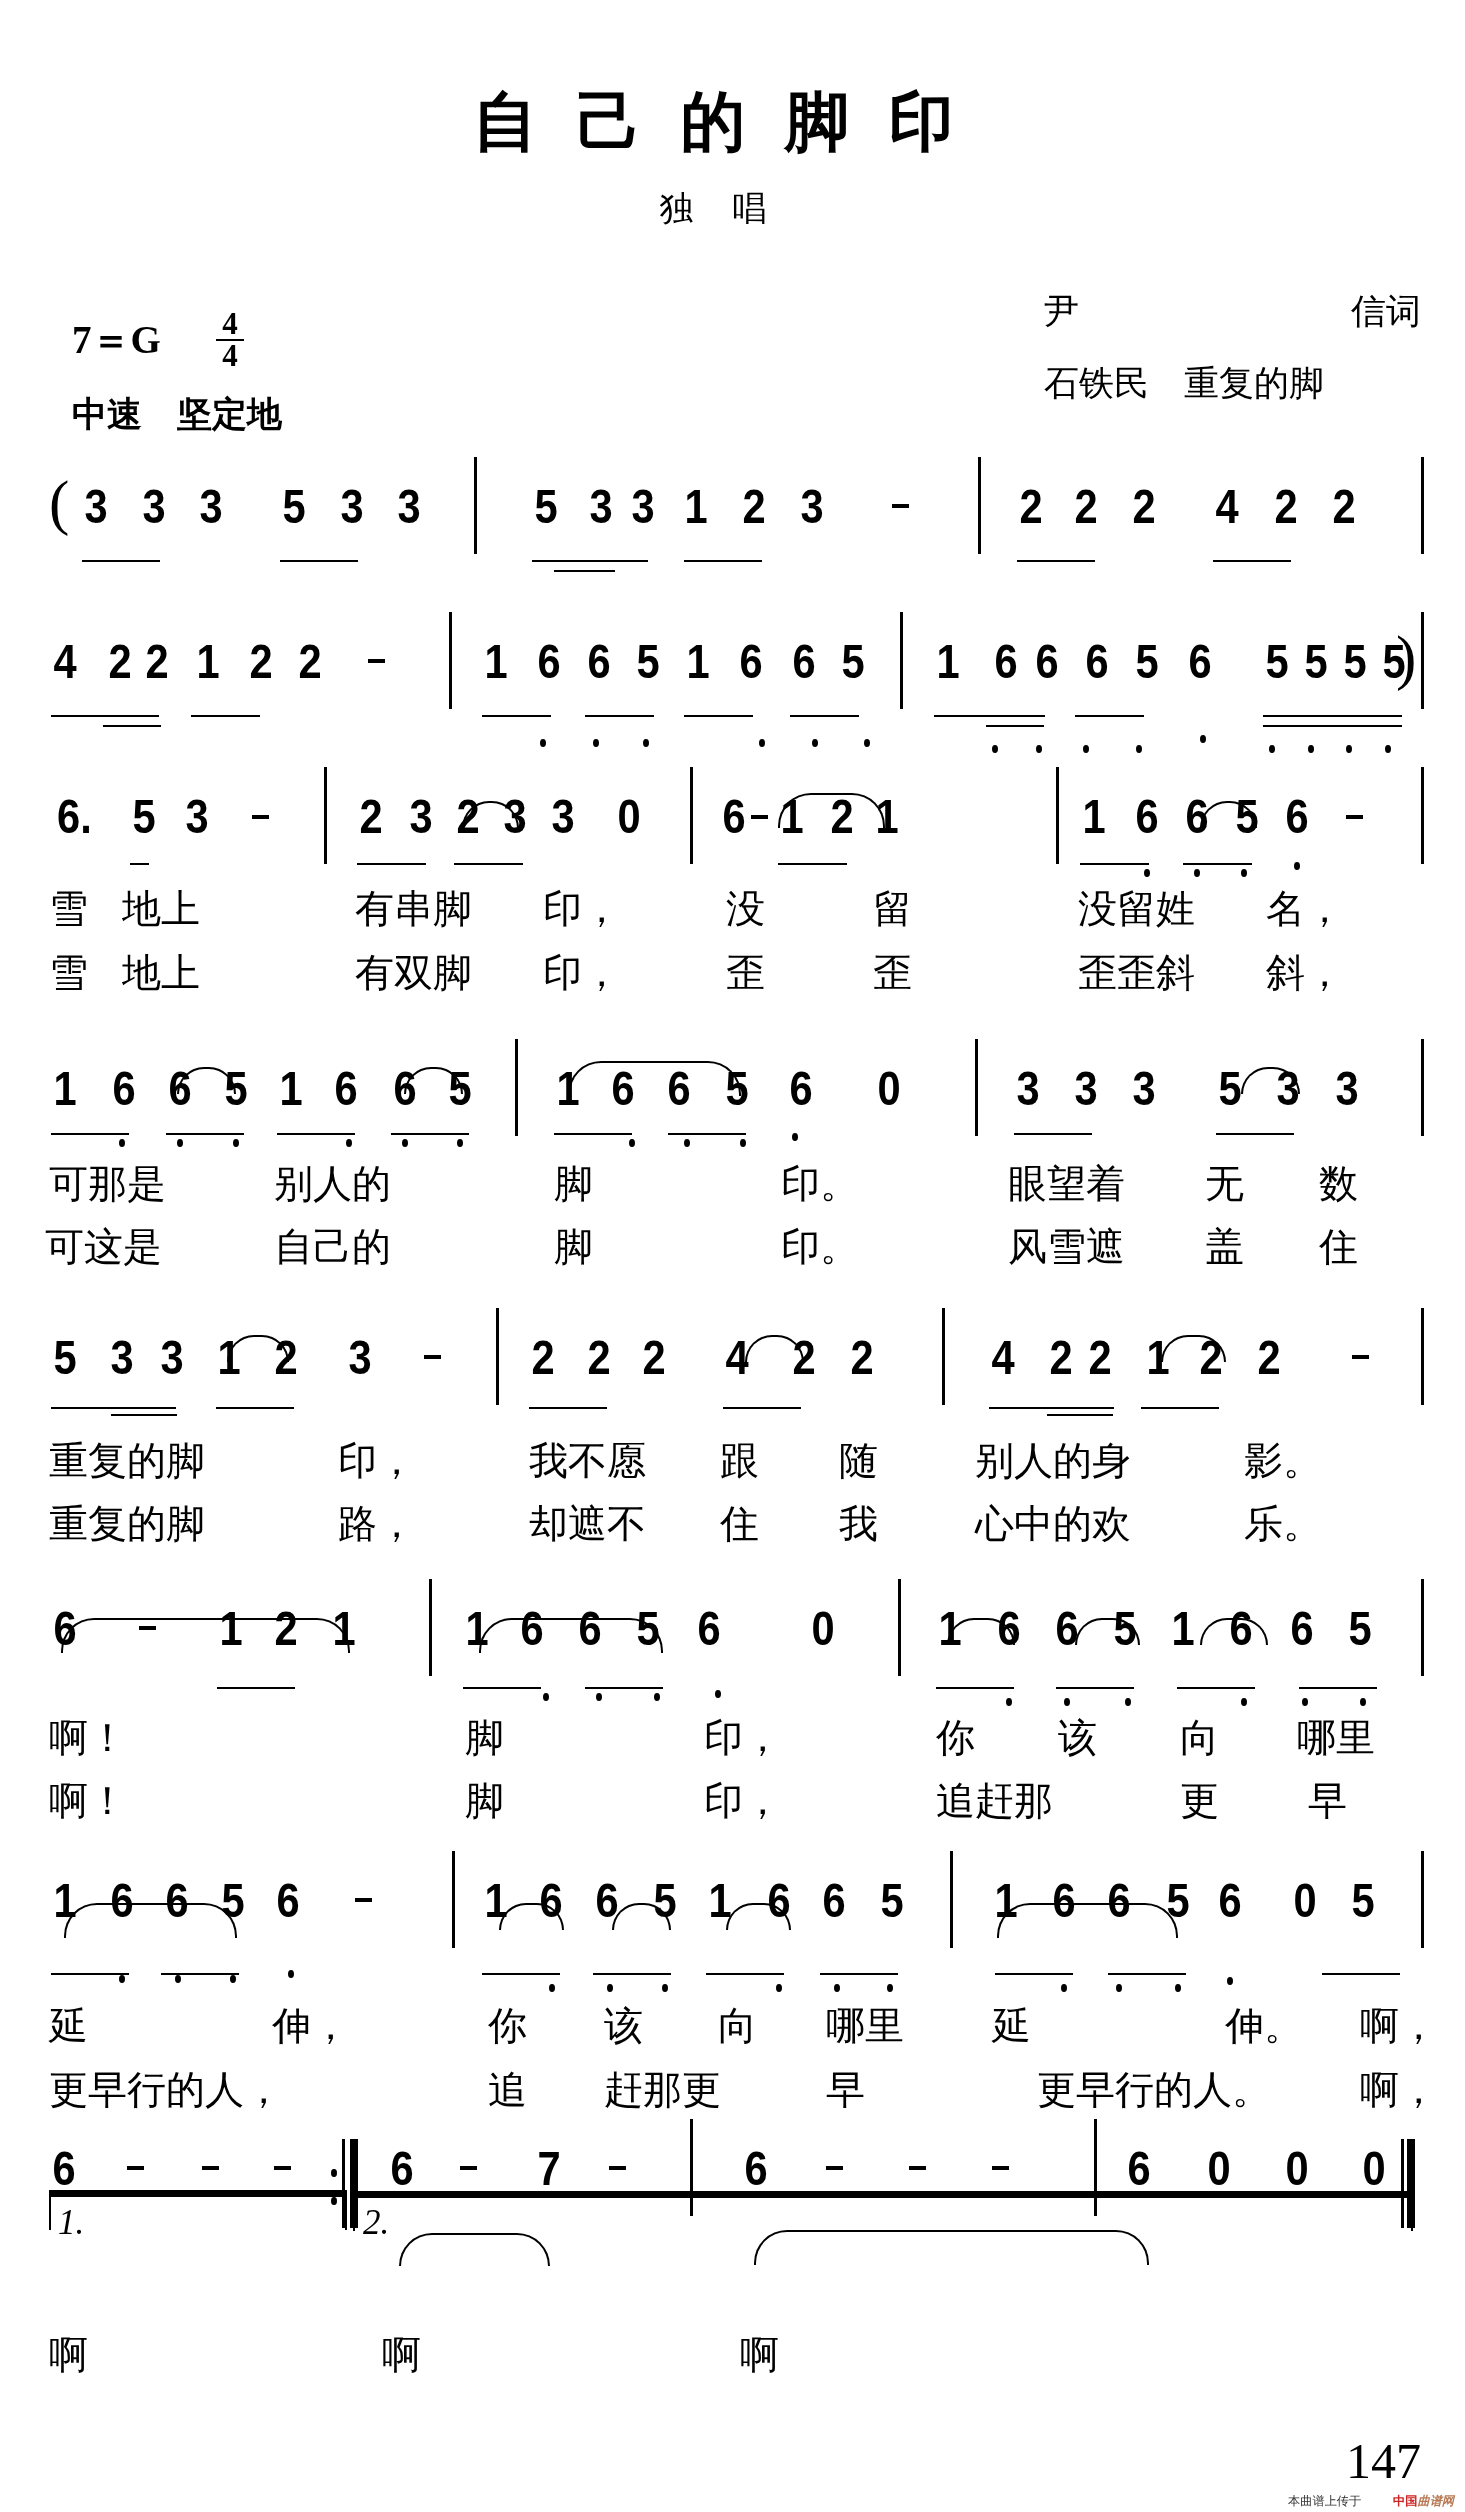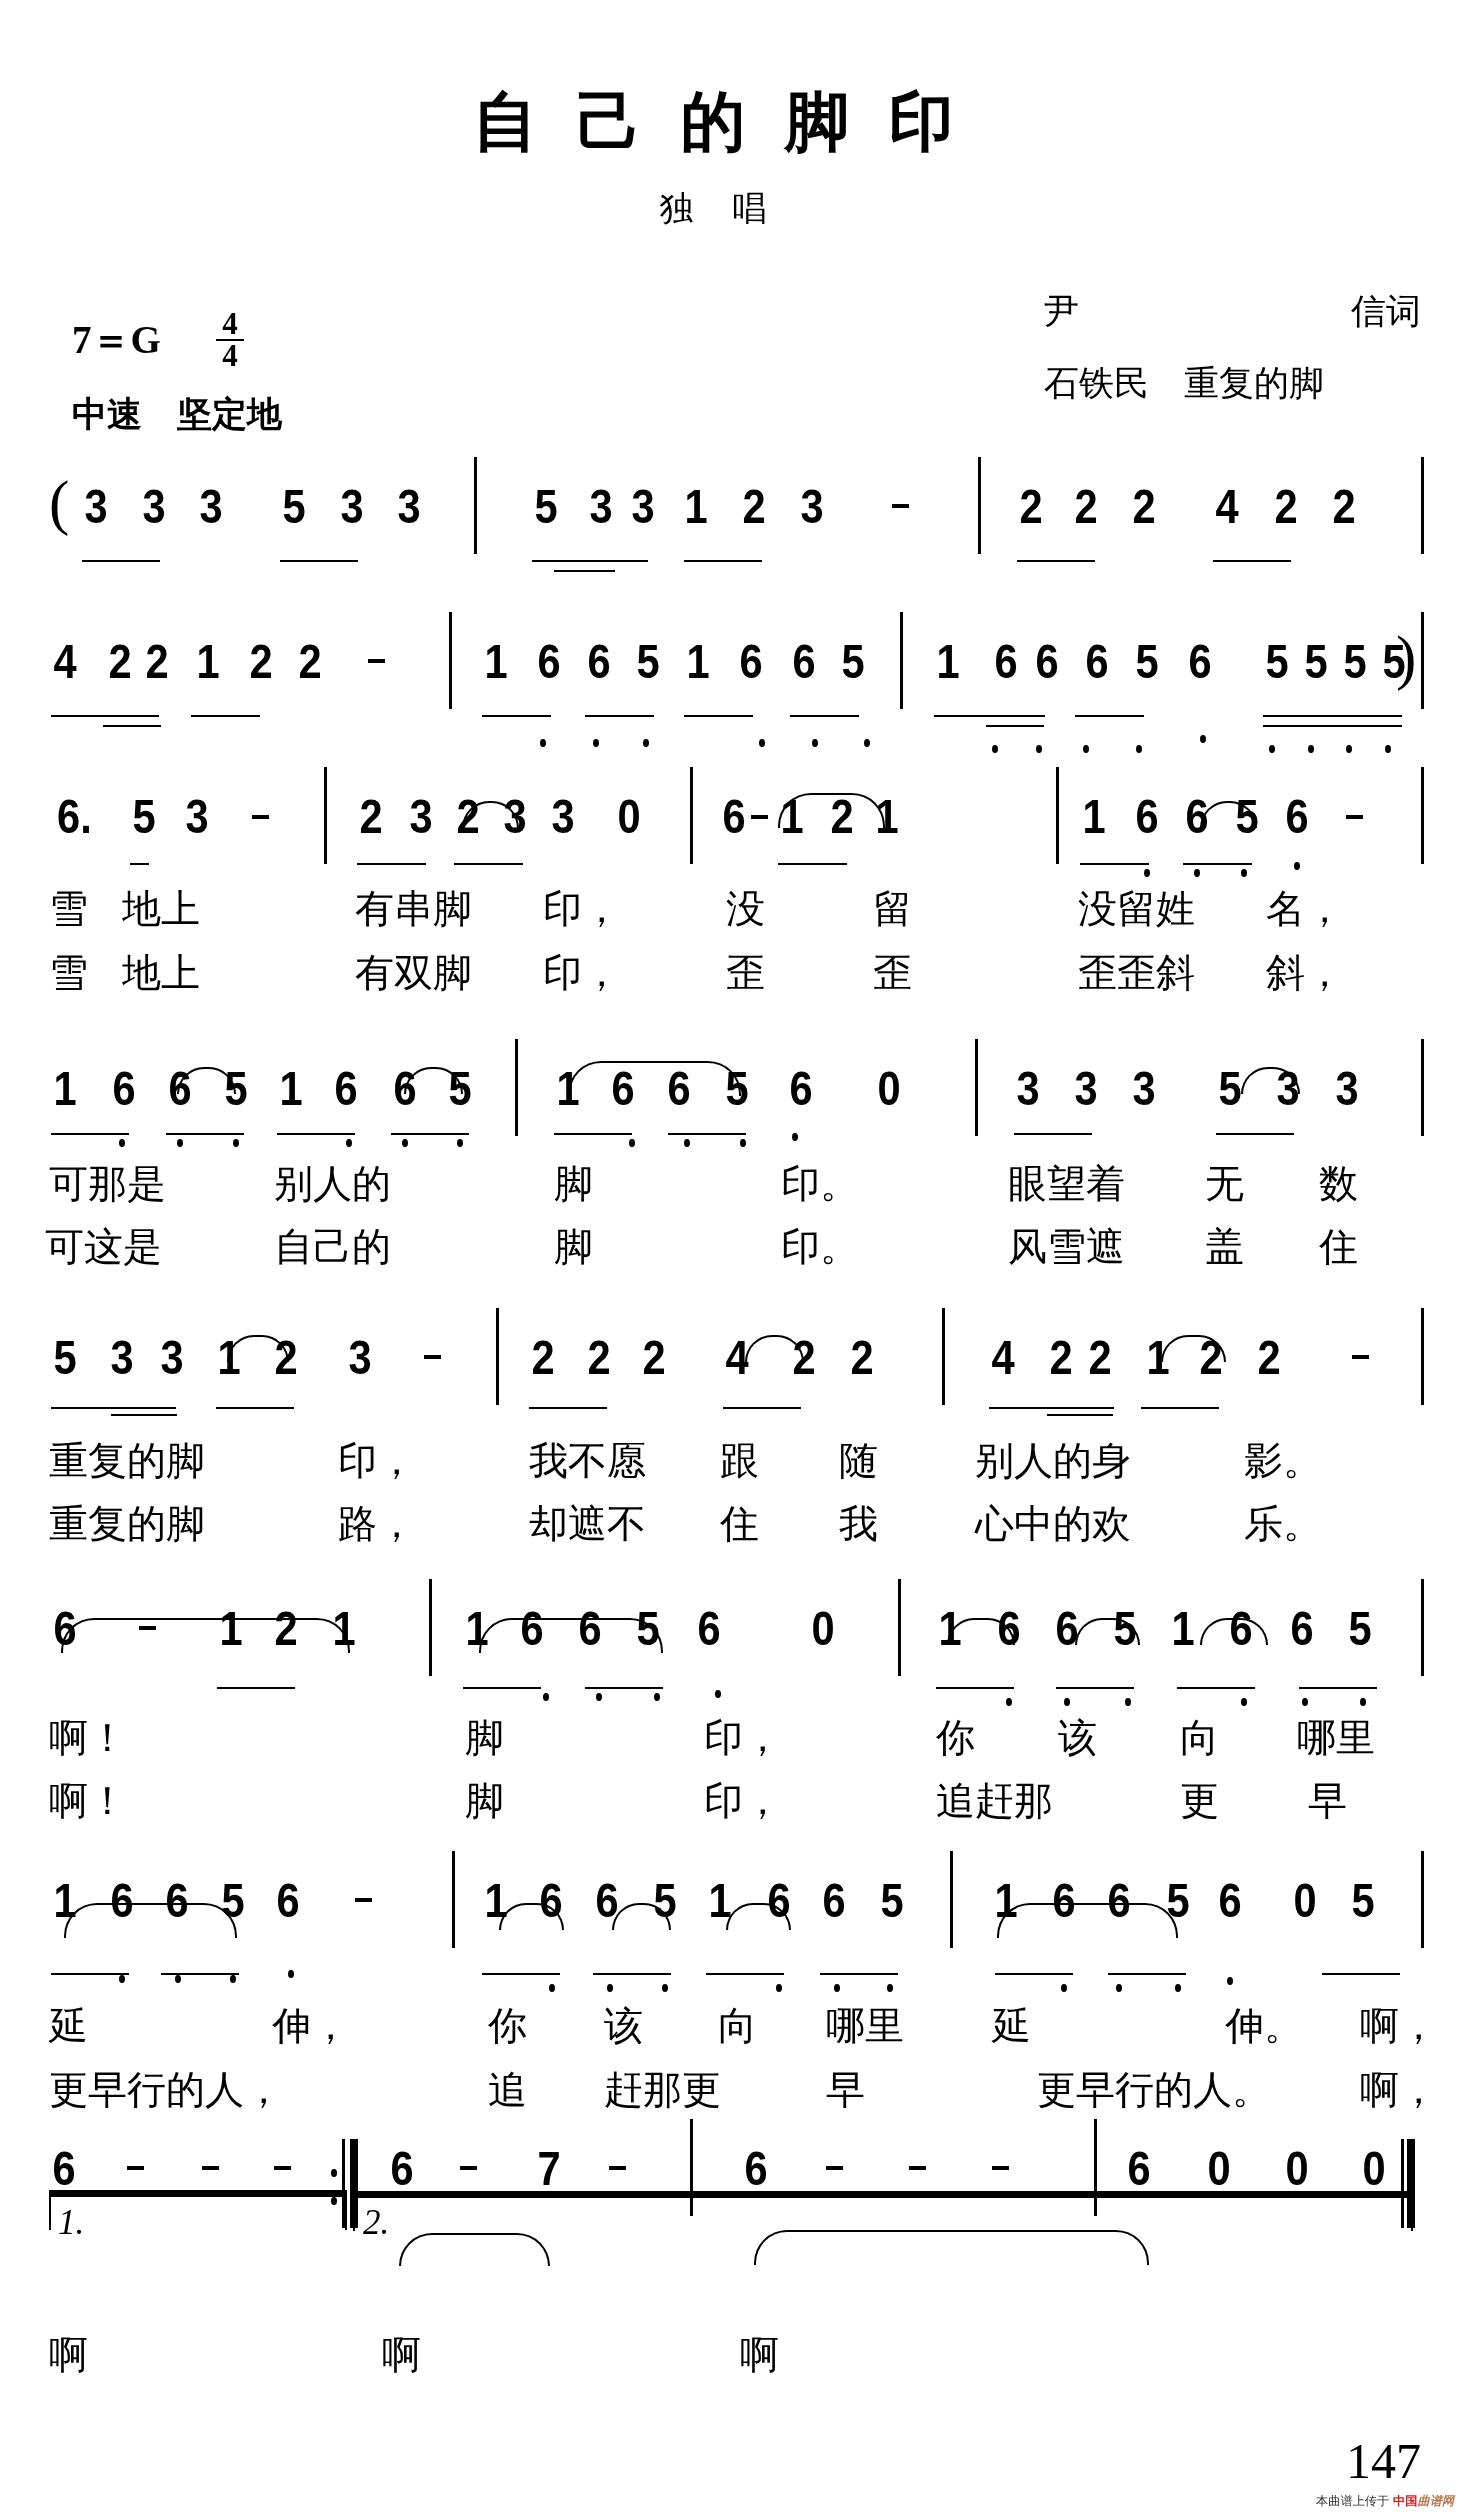--- a/index.html
+++ b/index.html
@@ -21,21 +21,21 @@
   .ul { position:absolute; height:2.2px; background:#000; }
   .dot { position:absolute; width:6.1px; height:8.3px; border-radius:50%; background:#000; }
   .slur { position:absolute; border:2.2px solid #000; border-bottom:none; border-radius:33px 33px 0 0; }
   .lyric { position:absolute; font-family:"DejaVu Serif", serif; font-size:39px; line-height:1; white-space:pre; }
   .paren { position:absolute; font-family:"Liberation Serif", serif; font-size:61px; line-height:1; }
   .volta { position:absolute; border-top:7.8px solid #000; border-left:2.8px solid #000; height:89px; }
   .volta-label { position:absolute; font-family:"Liberation Serif", serif; font-style:italic; font-size:35px; }
   .repdot { position:absolute; width:5.5px; height:7.8px; border-radius:50%; background:#000; }
   .pagenum { right:44px; top:2432px; font-family:"Liberation Serif", serif; font-size:50px; }
   .footer { right:11px; top:2493px; font-size:12.2px; font-family:"DejaVu Sans", sans-serif; color:#333; }
-  .footer .brand { color:#c22; font-weight:bold; }
+  .footer .brand { color:#c22; font-weight:bold;margin-left:28px; }
   .footer .brand2 { color:#b87a55; font-weight:bold; font-style:italic; }
 </style>
 </head>
 <body>
 
 <div class="abs title">自己的脚印</div>
 <div class="abs subtitle">独唱</div>
 <div class="abs key">7＝G</div>
 <div class="abs timesig">
   <div>4</div>

